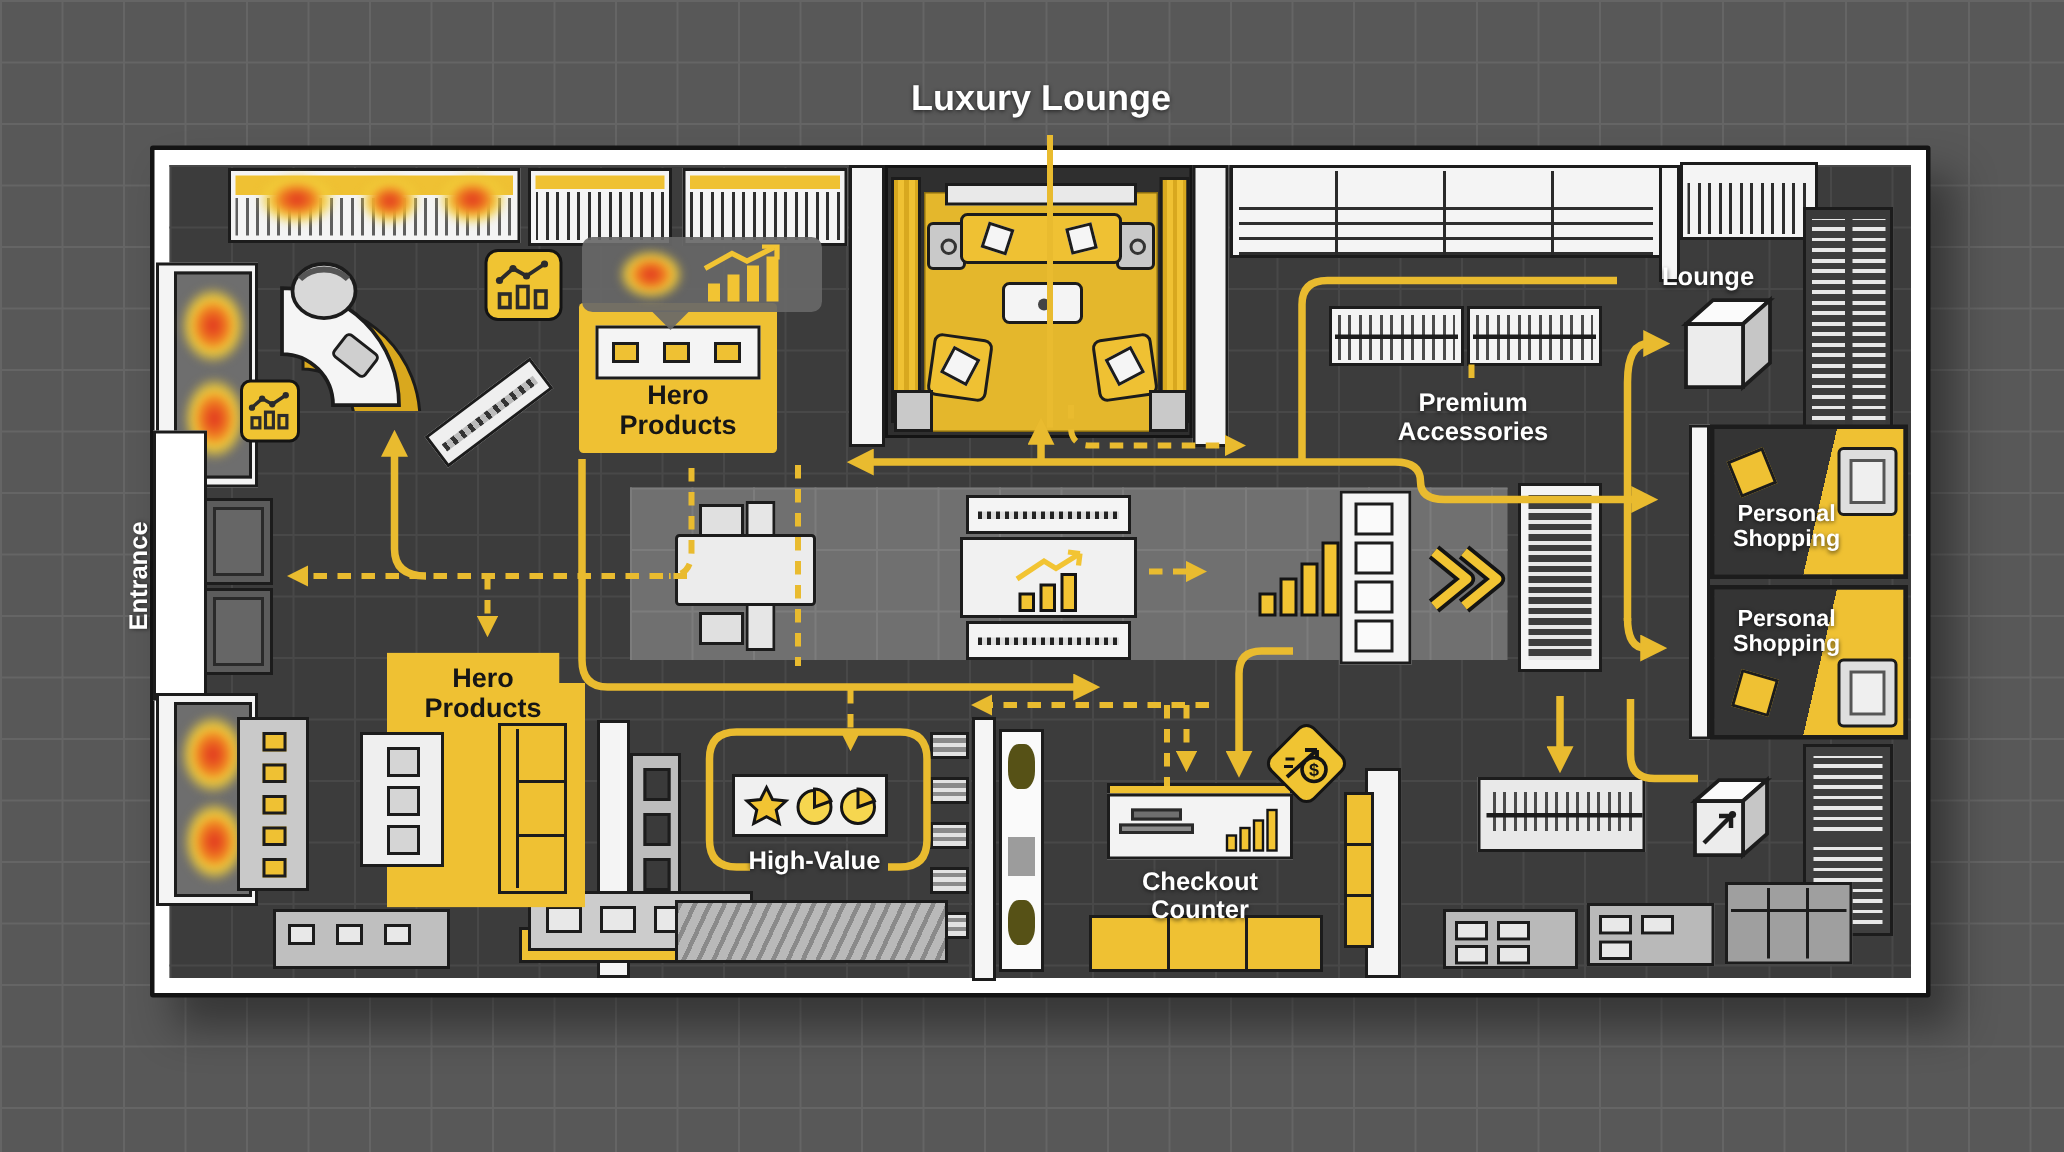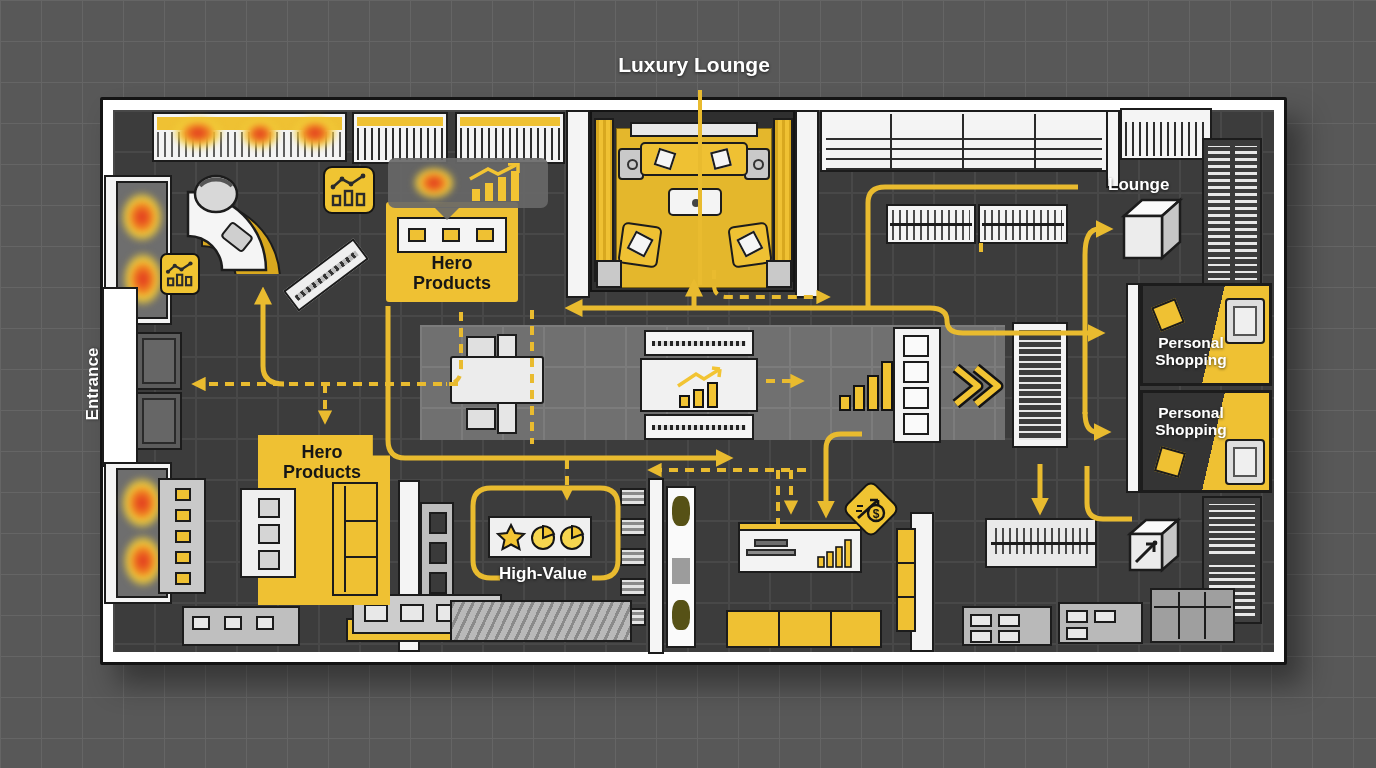--- a/index.html
+++ b/index.html
@@ -424,20 +424,22 @@
     </g>
 
     <g stroke="#141414" stroke-width="2" fill="#F2C433">
       <rect x="840" y="396" width="10" height="14"></rect>
       <rect x="854" y="386" width="10" height="24"></rect>
       <rect x="868" y="376" width="10" height="34"></rect>
       <rect x="882" y="362" width="10" height="48"></rect>
     </g>
   </svg>
 
-  <div class="abs lbl" style="left:604px;top:53px;width:180px;font-size:21px;">Luxury Lounge</div>
+  <div class="abs lbl" style="left:604px;top:53px;width:180px;font-size:24px;">Luxury Lounge</div>
   <div class="abs lbl" style="left:1108px;top:175px;width:110px;font-size:17px;text-align:left;">Lounge</div>
+  <div class="abs lbl" style="left:920px;top:259px;width:124px;font-size:17px;">Premium Accessories</div>
   <div class="abs lbl" style="left:1146px;top:334px;width:90px;font-size:15.5px;">Personal Shopping</div>
   <div class="abs lbl" style="left:1146px;top:404px;width:90px;font-size:15.5px;">Personal Shopping</div>
   <div class="abs lbl" style="left:487px;top:564px;width:112px;font-size:17px;">High-Value</div>
+  <div class="abs lbl" style="left:742px;top:578px;width:116px;font-size:17px;">Checkout Counter</div>
   <div class="abs lbl" style="left:35px;top:372px;width:120px;height:24px;font-size:17px;transform:rotate(-90deg);">Entrance</div>
 
 </div>
 
 </body></html>

